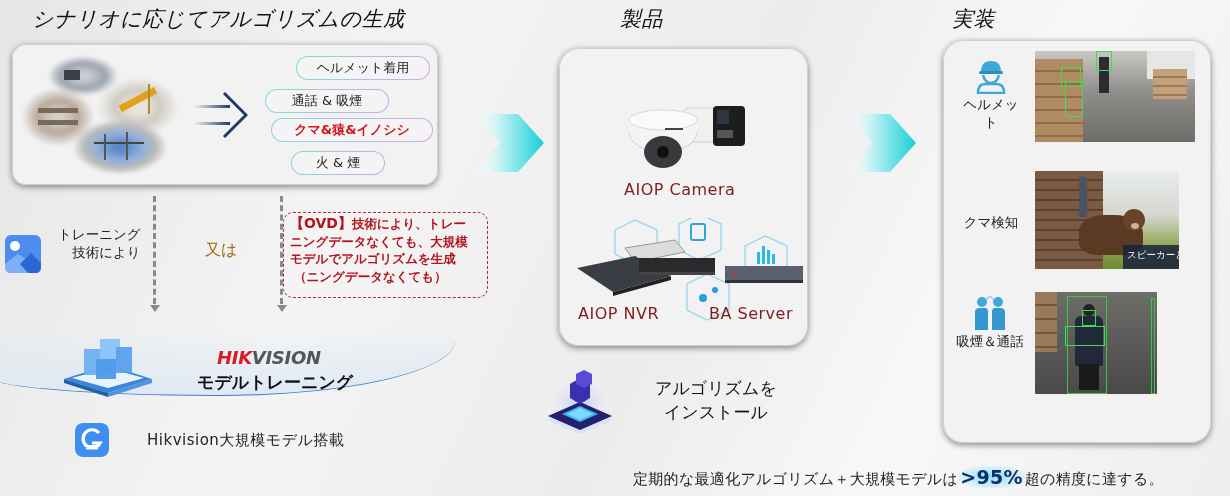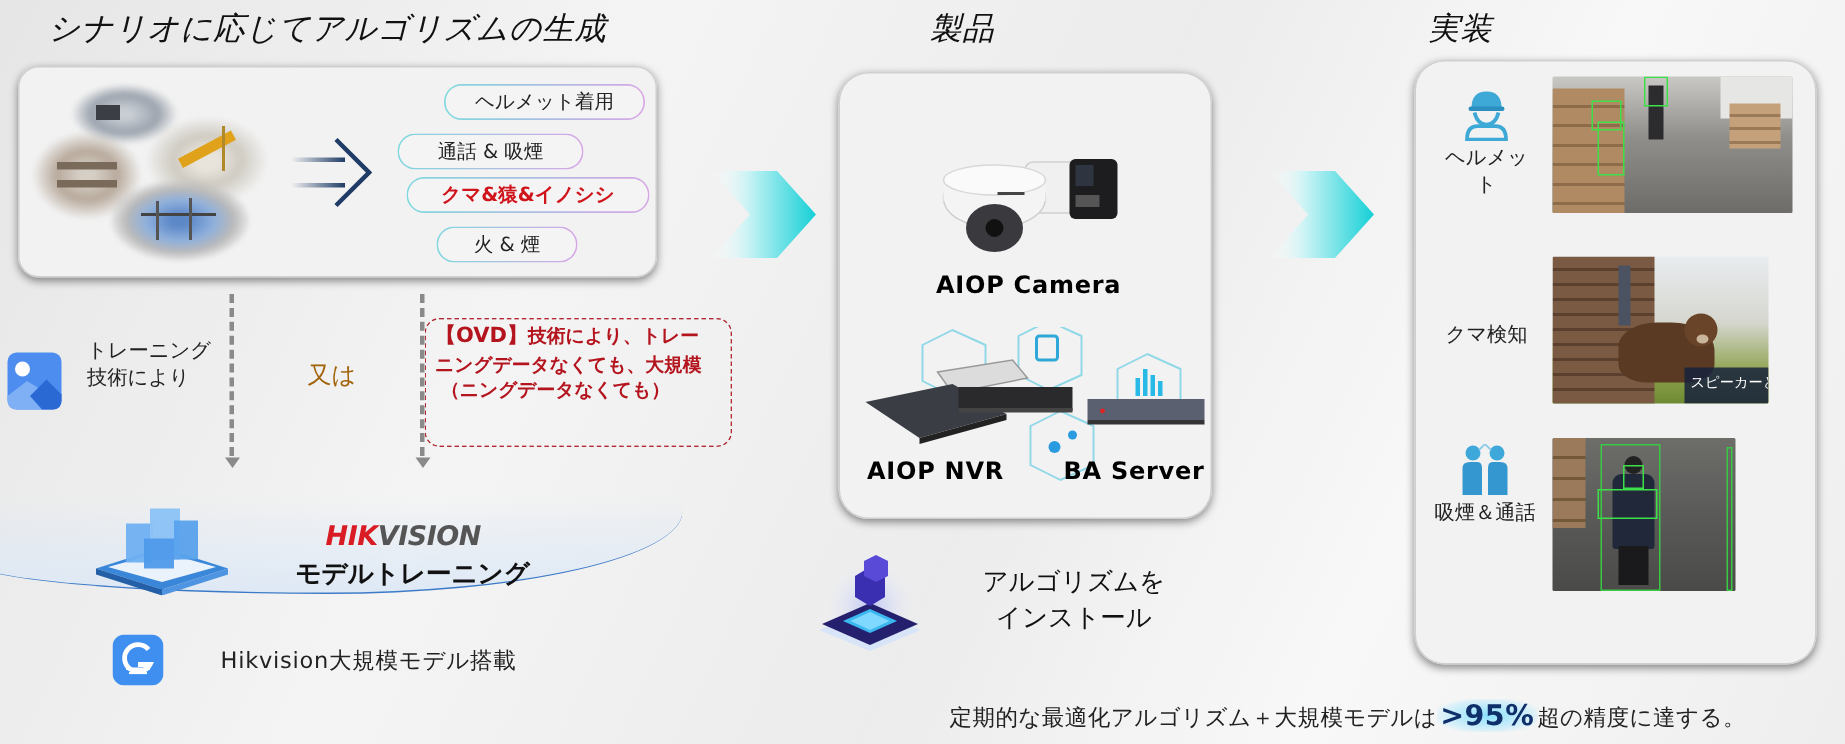--- a/index.html
+++ b/index.html
@@ -58,21 +58,21 @@
   }
   .hik-logo { font-style: italic; font-weight: bold; font-size: 18px; letter-spacing: -0.3px; }
   .hik-logo .hik { color: #d91c24; }
   .hik-logo .vis { color: #555; }
   .model-title { font-size: 17px; font-weight: bold; color: #111; }
   .llm-text { font-size: 15px; color: #222; letter-spacing: 0.5px; }
   
   .chevron { width: 80px; height: 62px; }
   
   .product-card { left: 559px; top: 48px; width: 249px; height: 298px; border-radius: 20px; }
-  .prod-label { font-size: 16px; color: #000000; letter-spacing: 0.5px; font-weight: bold; }
+  .prod-label { font-size: 16px; color: #7f1d1d; letter-spacing: 0.5px; }
   
   .install-text { font-size: 17px; text-align: center; line-height: 24px; color: #111; }
   
   .deploy-card { left: 943px; top: 40px; width: 268px; height: 403px; border-radius: 20px; }
   .deploy-label { font-size: 13.5px; color: #222; text-align: center; }
   .thumb { position: absolute; overflow: hidden; border-radius: 1px; }
   .bbox { position: absolute; border: 1.5px solid #3ee04a; }
   .footer-note { font-size: 15px; color: #222; letter-spacing: 0.3px; }
   .footer-note .hl {
     color: #0e2f6a; font-weight: bold; font-size: 19px;
@@ -126,35 +126,36 @@
   <div class="pill red" style="left:271px; top:118px; width:162px;">クマ&amp;猿&amp;イノシシ</div>
   <div class="pill" style="left:291px; top:151px; width:94px;">火 &amp; 煙</div>
 </div>
 
 <svg class="abs" style="left:4px; top:234px; width:38px; height:40px;" viewBox="0 0 38 40">
   <rect x="1" y="1" width="36" height="38" rx="6" fill="#4d8df0"></rect>
   <circle cx="11" cy="12" r="5" fill="#ffffff"></circle>
   <path d="M1 30 L14 20 L37 34 L37 33 Q37 39 31 39 L7 39 Q1 39 1 33 Z" fill="#7fb0f6"></path>
   <path d="M16 30 L27 19 L37 29 L37 33 Q37 39 31 39 L24 39 Z" fill="#2a68d4"></path>
 </svg>
-<div class="abs training-text" style="left:58px; top:225px; text-align:left;">
+<div class="abs training-text" style="left:58px; top:225px; text-align:right;">
   <div>トレーニング</div>
   <div>技術により</div>
 </div>
 
 <div class="abs dash-line" style="left:153px; top:196px; height:108px;"></div>
 <div class="abs dash-tri" style="left:150px; top:305px;"></div>
 <div class="abs dash-line" style="left:280px; top:196px; height:108px;"></div>
 <div class="abs dash-tri" style="left:277px; top:305px;"></div>
 
 <div class="abs or-text" style="left:205px; top:240px;">又は</div>
 
 <div class="abs ovd-box">
   <div><span class="ovd-tag">【OVD】</span><span>技術により、トレー</span></div>
   <div>ニングデータなくても、大規模</div>
+  <div>モデルでアルゴリズムを生成</div>
   <div style="padding-left:4px;">（ニングデータなくても）</div>
 </div>
 
 <div class="abs model-band"></div>
 
 <svg class="abs" style="left:60px; top:335px; width:96px; height:62px;" viewBox="0 0 96 62">
   <polygon points="4,44 48,30 92,44 48,58" fill="#3a86d8"></polygon>
   <polygon points="4,44 48,58 48,62 4,48" fill="#2460a8"></polygon>
   <polygon points="48,58 92,44 92,48 48,62" fill="#4f94e0"></polygon>
   <polygon points="12,43 48,33 84,43 48,53" fill="#eaf2fb"></polygon>

